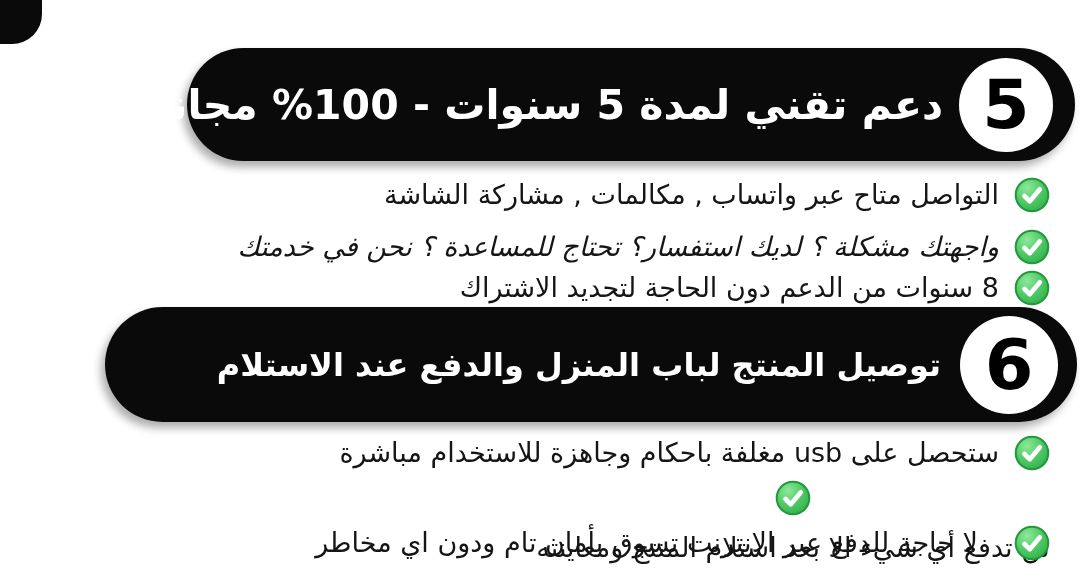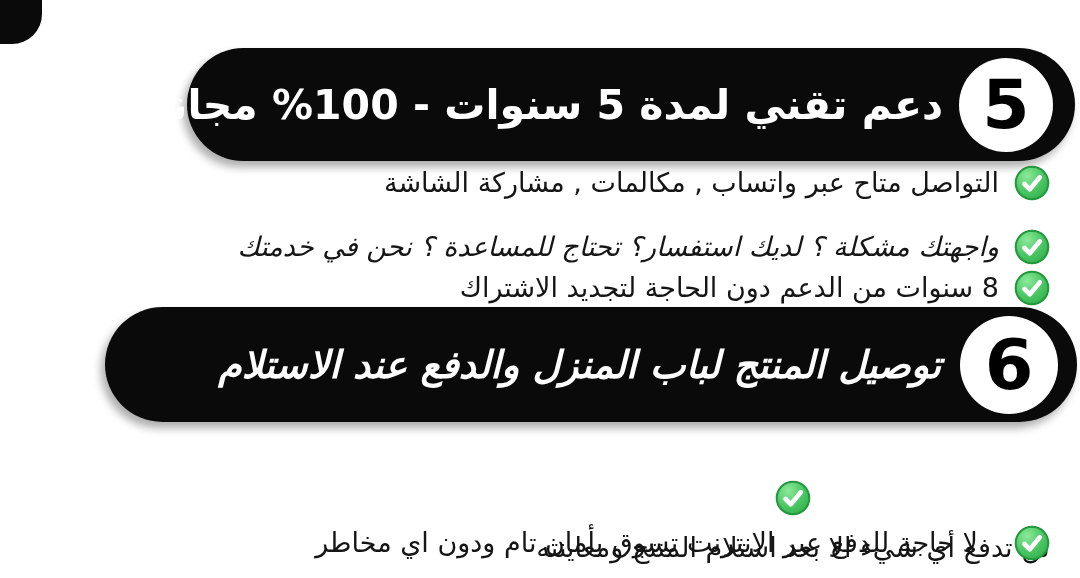--- a/index.html
+++ b/index.html
@@ -23,28 +23,28 @@
     display:flex; align-items:center; justify-content:center;
     color:#000000; font-weight:bold;
   }
   .banner-5 .num-badge { right:22px; width:94px; height:94px; font-size:68px; }
   .banner-6 .num-badge { right:19px; width:98px; height:98px; font-size:70px; }
   .banner-title {
     position:absolute; top:50%; transform:translateY(-50%);
     color:#ffffff; font-weight:bold; white-space:nowrap; direction:rtl;
   }
   .banner-5 .banner-title { right:132px; font-size:41px; }
-  .banner-6 .banner-title { right:136px; font-size:38px;font-style:italic; }
+  .banner-6 .banner-title { right:136px; font-size:32px; }
   .row {
     position:absolute; right:30px; height:38px;
     display:flex; direction:rtl; align-items:center; gap:15px;
     color:#151515; font-size:27px; white-space:nowrap;
   }
   .row .check { width:36px; height:36px; flex:0 0 auto; }
-  .r5-1 { top:164px; }
+  .r5-1 { top:176px; }
   .r5-2 { top:228px;font-style:italic; }
   .r5-3 { top:269px; }
   .r6-1 { top:434px; }
   .r6-2 { top:480px;flex-direction:column; }
   .r6-3 { top:524px;gap:36px; }
   .bullet-text { line-height:1.25; }
 </style>
 </head>
 <body>
 
@@ -89,20 +89,27 @@
       <path d="M10.5 19 L15.8 24.3 L25.8 12.2" fill="none" stroke="#ffffff" stroke-width="4.6" stroke-linecap="round" stroke-linejoin="round"></path>
     </svg>
     <span class="bullet-text">8 سنوات من الدعم دون الحاجة لتجديد الاشتراك</span>
   </div>
 
   <div class="banner banner-6">
     <div class="banner-title">توصيل المنتج لباب المنزل والدفع عند الاستلام</div>
     <div class="num-badge">6</div>
   </div>
 
+  <div class="row r6-1">
+    <svg class="check" viewBox="0 0 36 36">
+      <circle cx="18" cy="18" r="16.3" fill="url(#checkGrad)" stroke="#22973c" stroke-width="2"></circle>
+      <path d="M10.5 19 L15.8 24.3 L25.8 12.2" fill="none" stroke="#ffffff" stroke-width="4.6" stroke-linecap="round" stroke-linejoin="round"></path>
+    </svg>
+    <span class="bullet-text">ستحصل على usb مغلفة باحكام وجاهزة للاستخدام مباشرة</span>
+  </div>
 
   <div class="row r6-2">
     <svg class="check" viewBox="0 0 36 36">
       <circle cx="18" cy="18" r="16.3" fill="url(#checkGrad)" stroke="#22973c" stroke-width="2"></circle>
       <path d="M10.5 19 L15.8 24.3 L25.8 12.2" fill="none" stroke="#ffffff" stroke-width="4.6" stroke-linecap="round" stroke-linejoin="round"></path>
     </svg>
     <span class="bullet-text">لن تدفع أي شيء الا بعد استلام المنتج ومعاينته</span>
   </div>
 
   <div class="row r6-3">

